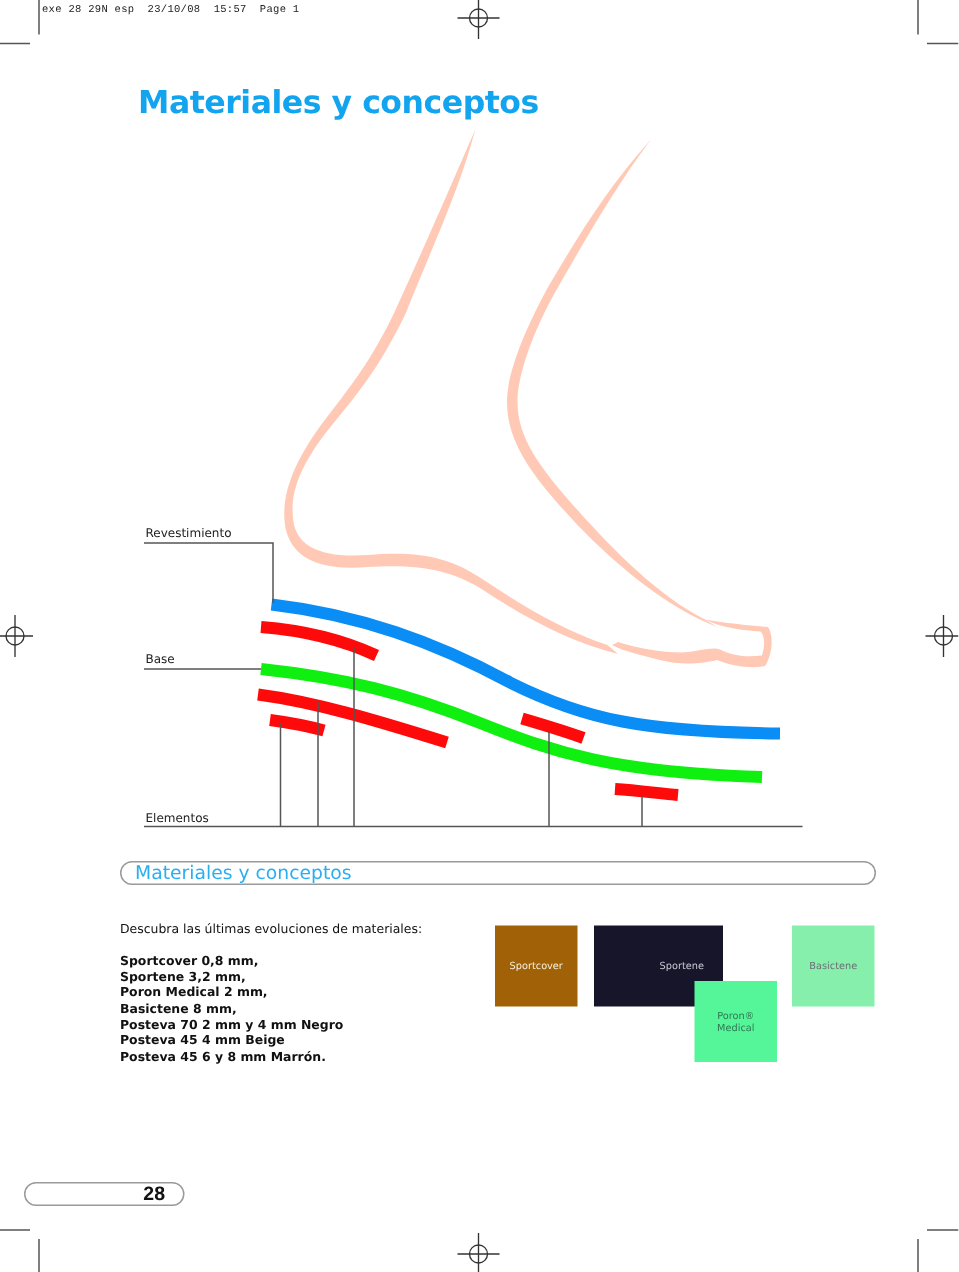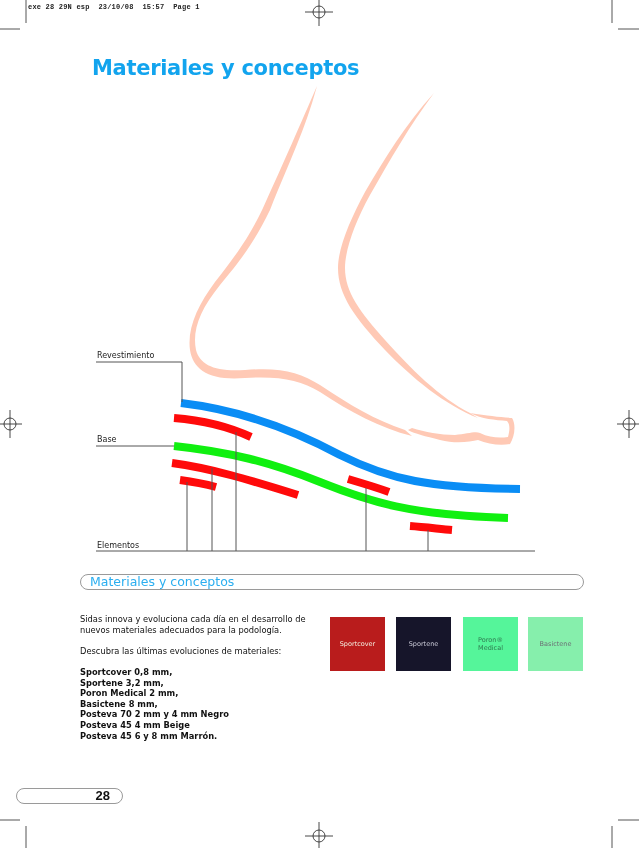--- a/index.html
+++ b/index.html
@@ -1,18 +1,18 @@
 <!DOCTYPE html>
 <html><head>
   <meta charset="utf-8">
   <style>
     html, body { margin: 0; padding: 0; background: #ffffff; }
     body { width: 639px; height: 848px; position: relative; overflow: hidden; font-family: "DejaVu Sans", sans-serif; }
     .abs { position: absolute; }
-    .slug { left: 28px; top: 3px; font-family: "Liberation Mono", monospace; font-size: 7px; font-weight: bold; color: #222; letter-spacing: 0.2px; white-space: pre; }
+    .slug { left: 28px; top: 3px; font-family: "Liberation Mono", monospace; font-size: 7px; font-weight: normal; color: #222; letter-spacing: 0.2px; white-space: pre; }
     .title { left: 92px; top: 56px; font-size: 21px; font-weight: bold; color: #12a4ee; letter-spacing: -0.3px; }
     .lbl { font-size: 8px; color: #222; }
     .section-bar { left: 80px; top: 574px; width: 504px; height: 16px; border: 1px solid #9a9a9a; border-radius: 9px; box-sizing: border-box; }
     .section-title { left: 90px; top: 574px; font-size: 12.5px; color: #2aaef0; line-height: 16px; }
     .body-text { left: 80px; top: 614px; width: 250px; font-size: 8.3px; line-height: 10.6px; color: #111; }
     .body-text p { margin: 0 0 10.6px 0; }
     .body-text ul { list-style: none; padding: 0; margin: 0; font-weight: bold; }
     .swatch { top: 617px; width: 55px; height: 54px; display: flex; align-items: center; justify-content: center; text-align: center; font-size: 6.5px; line-height: 8px; }
     .page-num-pill { left: 16px; top: 788px; width: 107px; height: 16px; border: 1px solid #9a9a9a; border-radius: 9px; box-sizing: border-box; }
     .page-num { left: 16px; top: 788px; width: 94px; text-align: right; font-size: 13px; line-height: 16px; color: #111; font-family: "Liberation Sans", sans-serif; font-weight: bold; }
@@ -97,40 +97,39 @@
 </svg>
 
 <div class="abs lbl" style="left:97px; top:351px;">Revestimiento</div>
 <div class="abs lbl" style="left:97px; top:435px;">Base</div>
 <div class="abs lbl" style="left:97px; top:541px;">Elementos</div>
 
 <div class="abs section-bar"></div>
 <div class="abs section-title">Materiales y conceptos</div>
 
 <div class="abs body-text">
-  <p>Sidas innova y evoluciona cada día en el desarrollo de nuevos materiales adecuados para la podología.</p>
   <p>Descubra las últimas evoluciones de materiales:</p>
   <ul>
     <li>Sportcover 0,8 mm,</li>
     <li>Sportene 3,2 mm,</li>
     <li>Poron Medical 2 mm,</li>
     <li>Basictene 8 mm,</li>
     <li>Posteva 70 2 mm y 4 mm Negro</li>
     <li>Posteva 45 4 mm Beige</li>
     <li>Posteva 45 6 y 8 mm Marrón.</li>
   </ul>
 </div>
 
-<div class="abs swatch" style="left:330px; background:#b91c1c; color:#f4f0e2;">
+<div class="abs swatch" style="left:330px; background:#a16207; color:#f4f0e2;">
   <span>Sportcover</span>
 </div>
-<div class="abs swatch" style="left:396px; background:#16152a; color:#c9c9d6;">
+<div class="abs swatch" style="left:396px; background:#16152a; color:#c9c9d6;padding-left:31px;">
   <span>Sportene</span>
 </div>
-<div class="abs swatch" style="left:463px; background:#55f59a; color:#2f7a50;">
+<div class="abs swatch" style="left:463px; background:#55f59a; color:#2f7a50;margin-top:37px;">
   <span style="width:34px;">Poron® Medical</span>
 </div>
 <div class="abs swatch" style="left:528px; background:#86efac; color:#6b6f74;">
   <span>Basictene</span>
 </div>
 
 <div class="abs page-num-pill"></div>
 <div class="abs page-num">28</div>
 
 </body></html>

